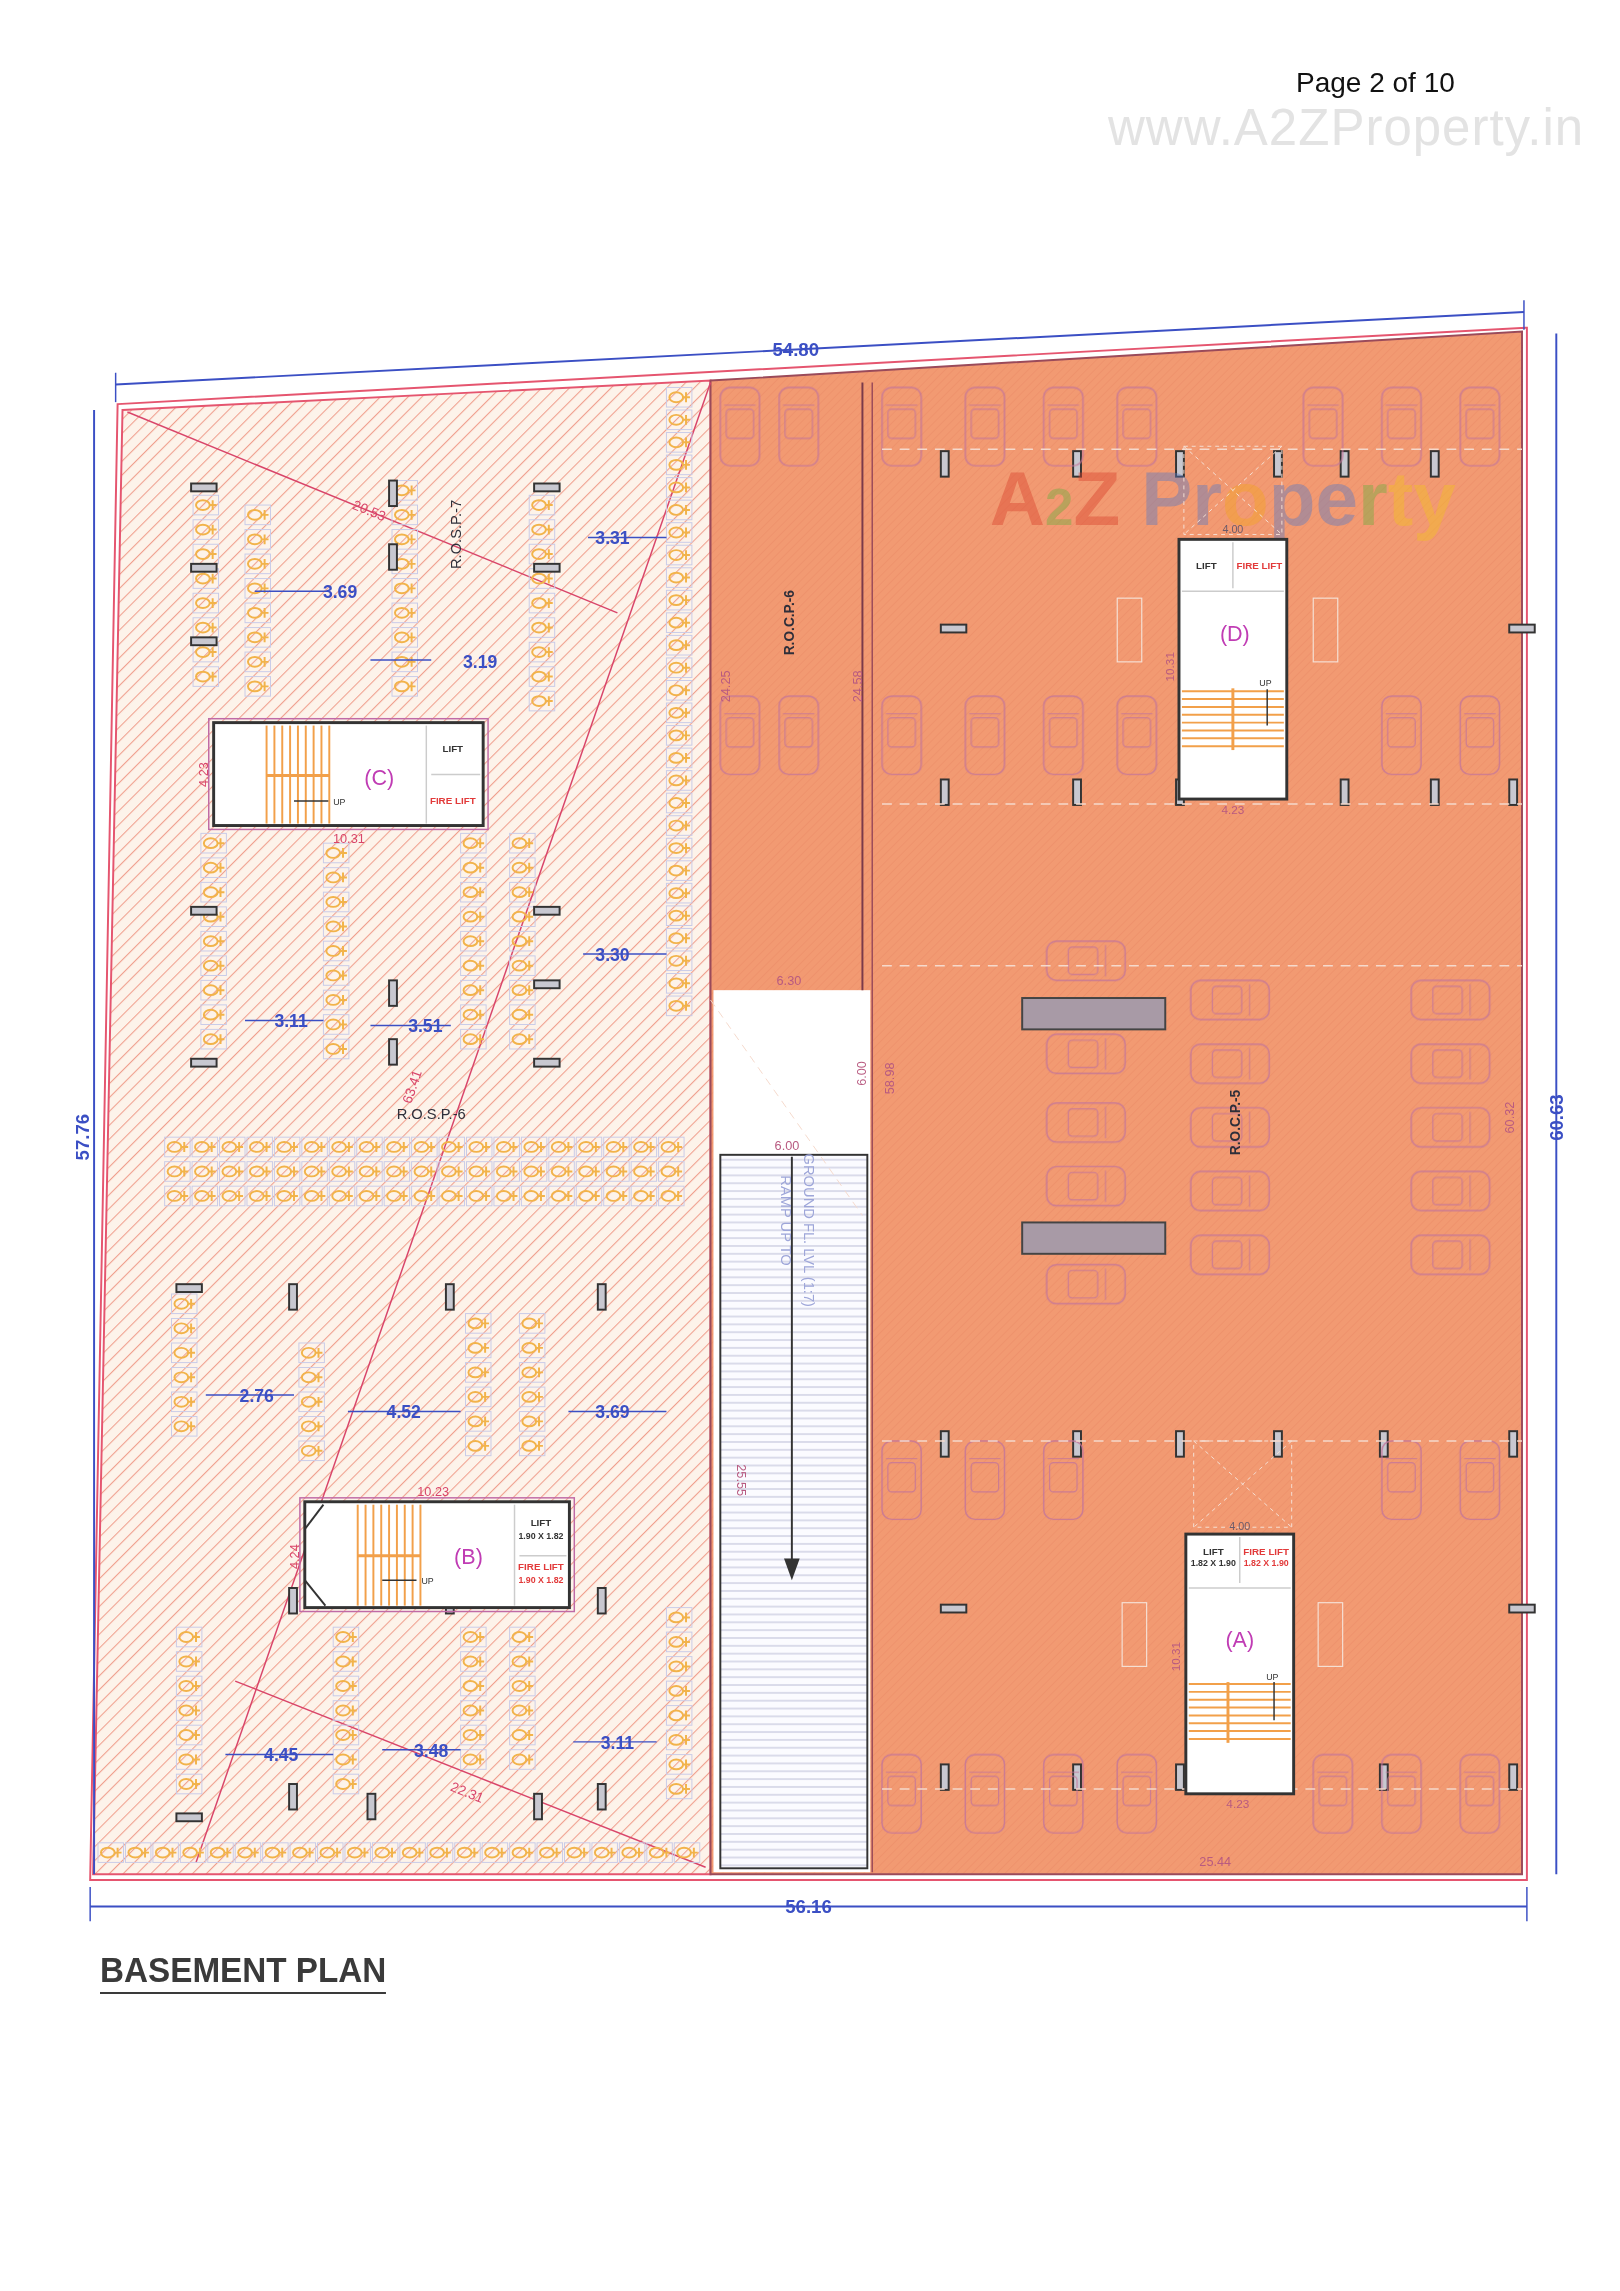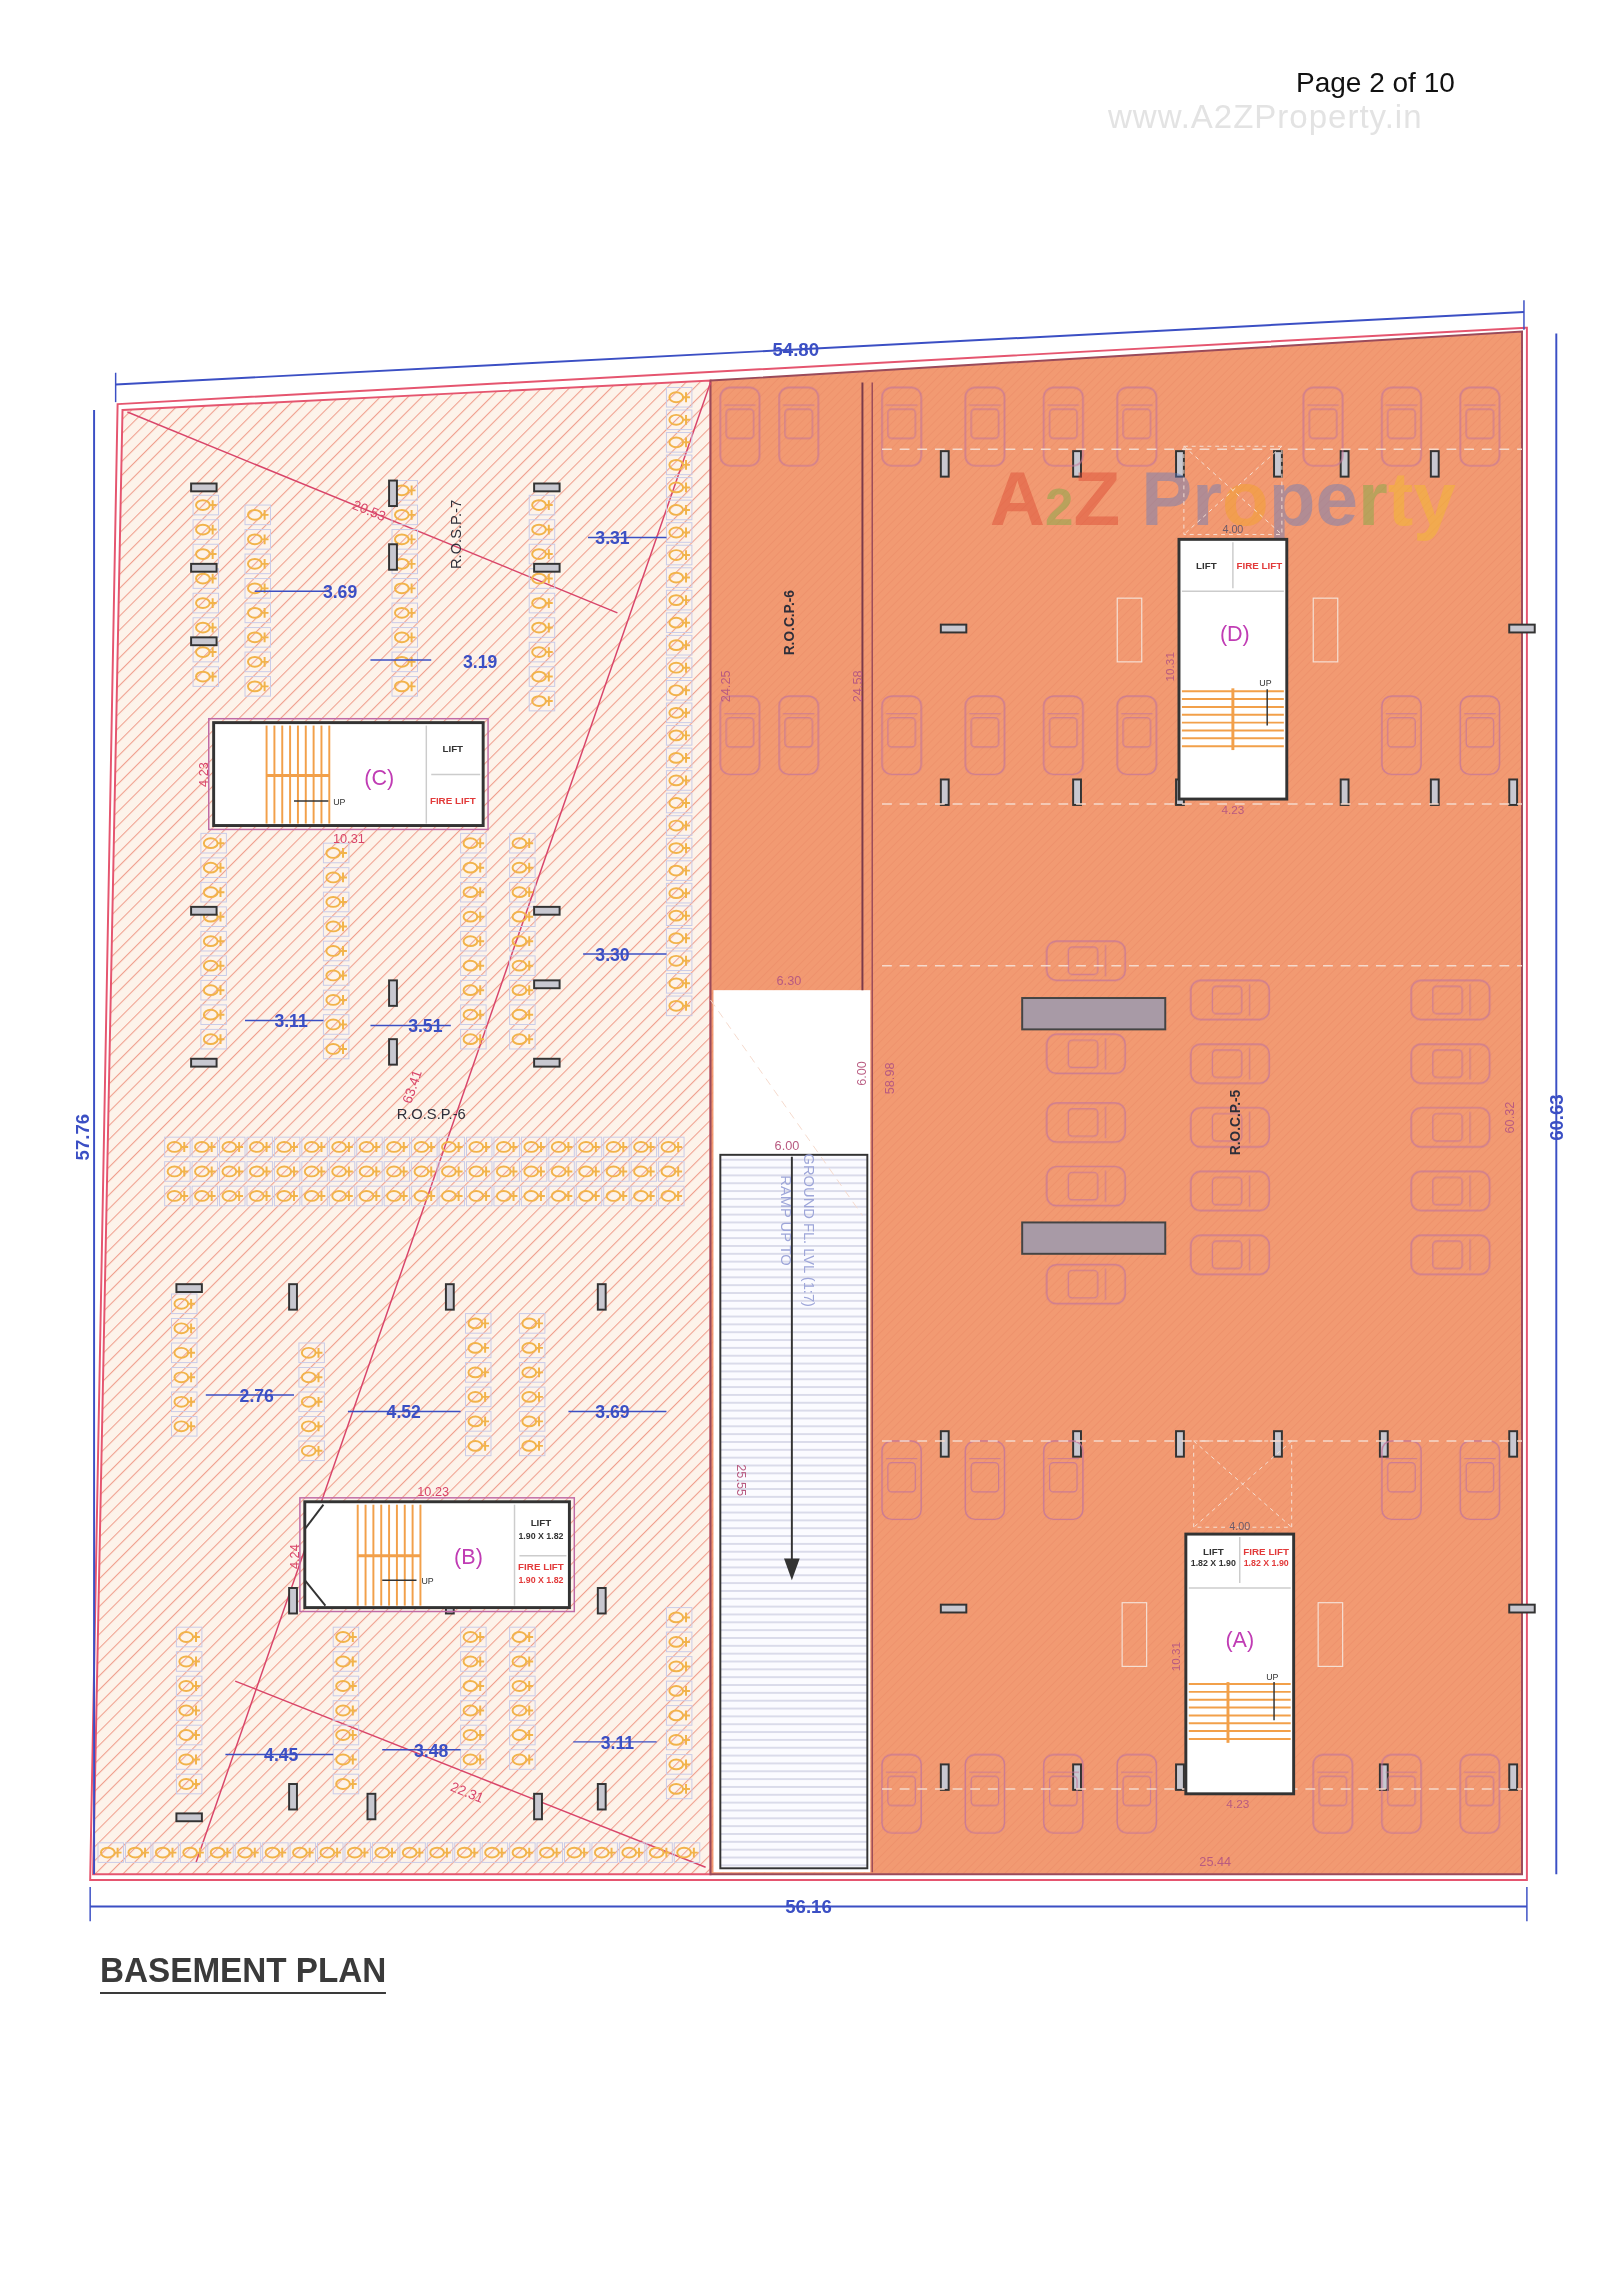--- a/index.html
+++ b/index.html
@@ -1,19 +1,19 @@
 <!DOCTYPE html>
 <html><head>
 <meta charset="utf-8">
 <style>
   html,body{margin:0;padding:0;background:#fff;}
   body{width:1620px;height:2292px;position:relative;overflow:hidden;font-family:"Liberation Sans",sans-serif;}
   .abs{position:absolute;}
   #page-num{left:1296px;top:67px;font-size:28px;color:#111;font-family:"Liberation Sans",sans-serif;}
-  #watermark-url{left:1108px;top:98px;font-size:33px;color:#e3e3e3;font-family:"Liberation Sans",sans-serif;letter-spacing:1px;}
+  #watermark-url{left:1108px;top:98px;font-size:51px;color:#e3e3e3;font-family:"Liberation Sans",sans-serif;letter-spacing:1px;}
   #plan-title{left:100px;top:1950px;font-size:35px;font-weight:bold;color:#3a3a3a;font-family:"Liberation Sans",sans-serif;border-bottom:2.9px solid #3a3a3a;padding-bottom:2px;letter-spacing:0px;transform:scaleX(0.95);transform-origin:left;}
   svg text{font-family:"Liberation Sans",sans-serif;}
   .dimtxt{fill:#3b4fc4;font-weight:bold;}
   .reddim{fill:#d9456a;}
   .grey{fill:#2f2f3a;}
 </style>
 </head>
 <body>
 
 <div id="page-num" class="abs">Page 2 of 10</div>

